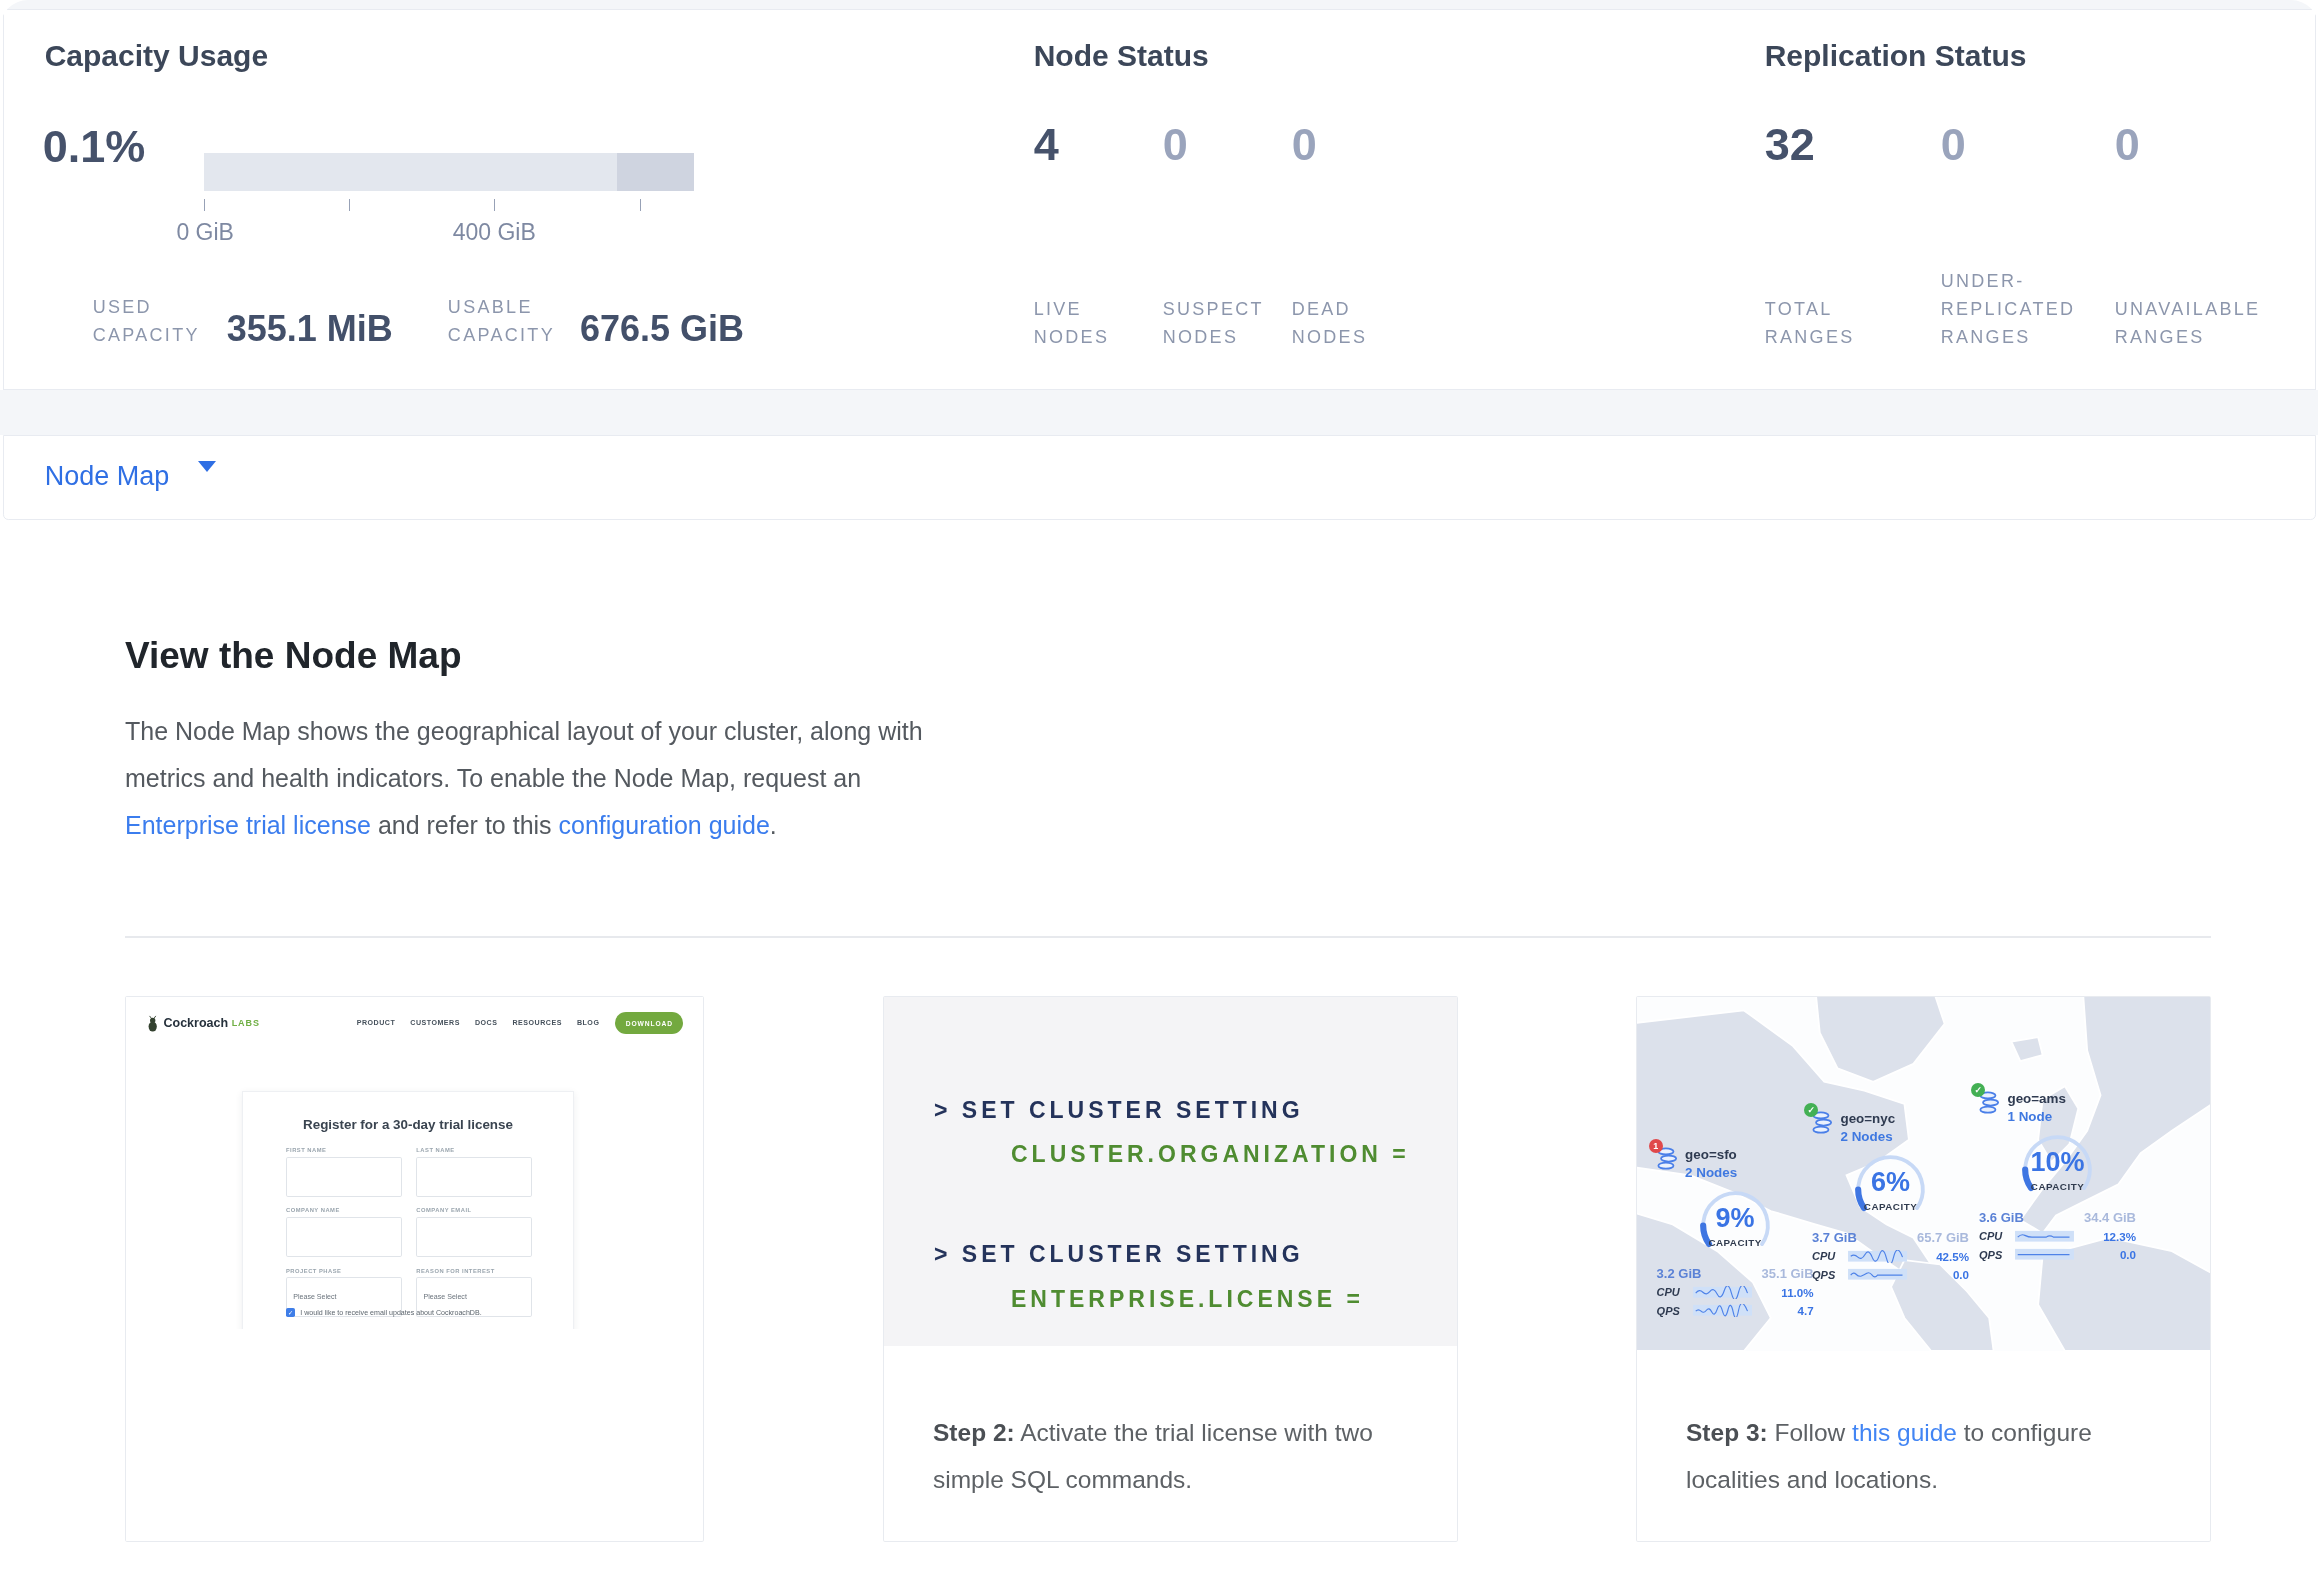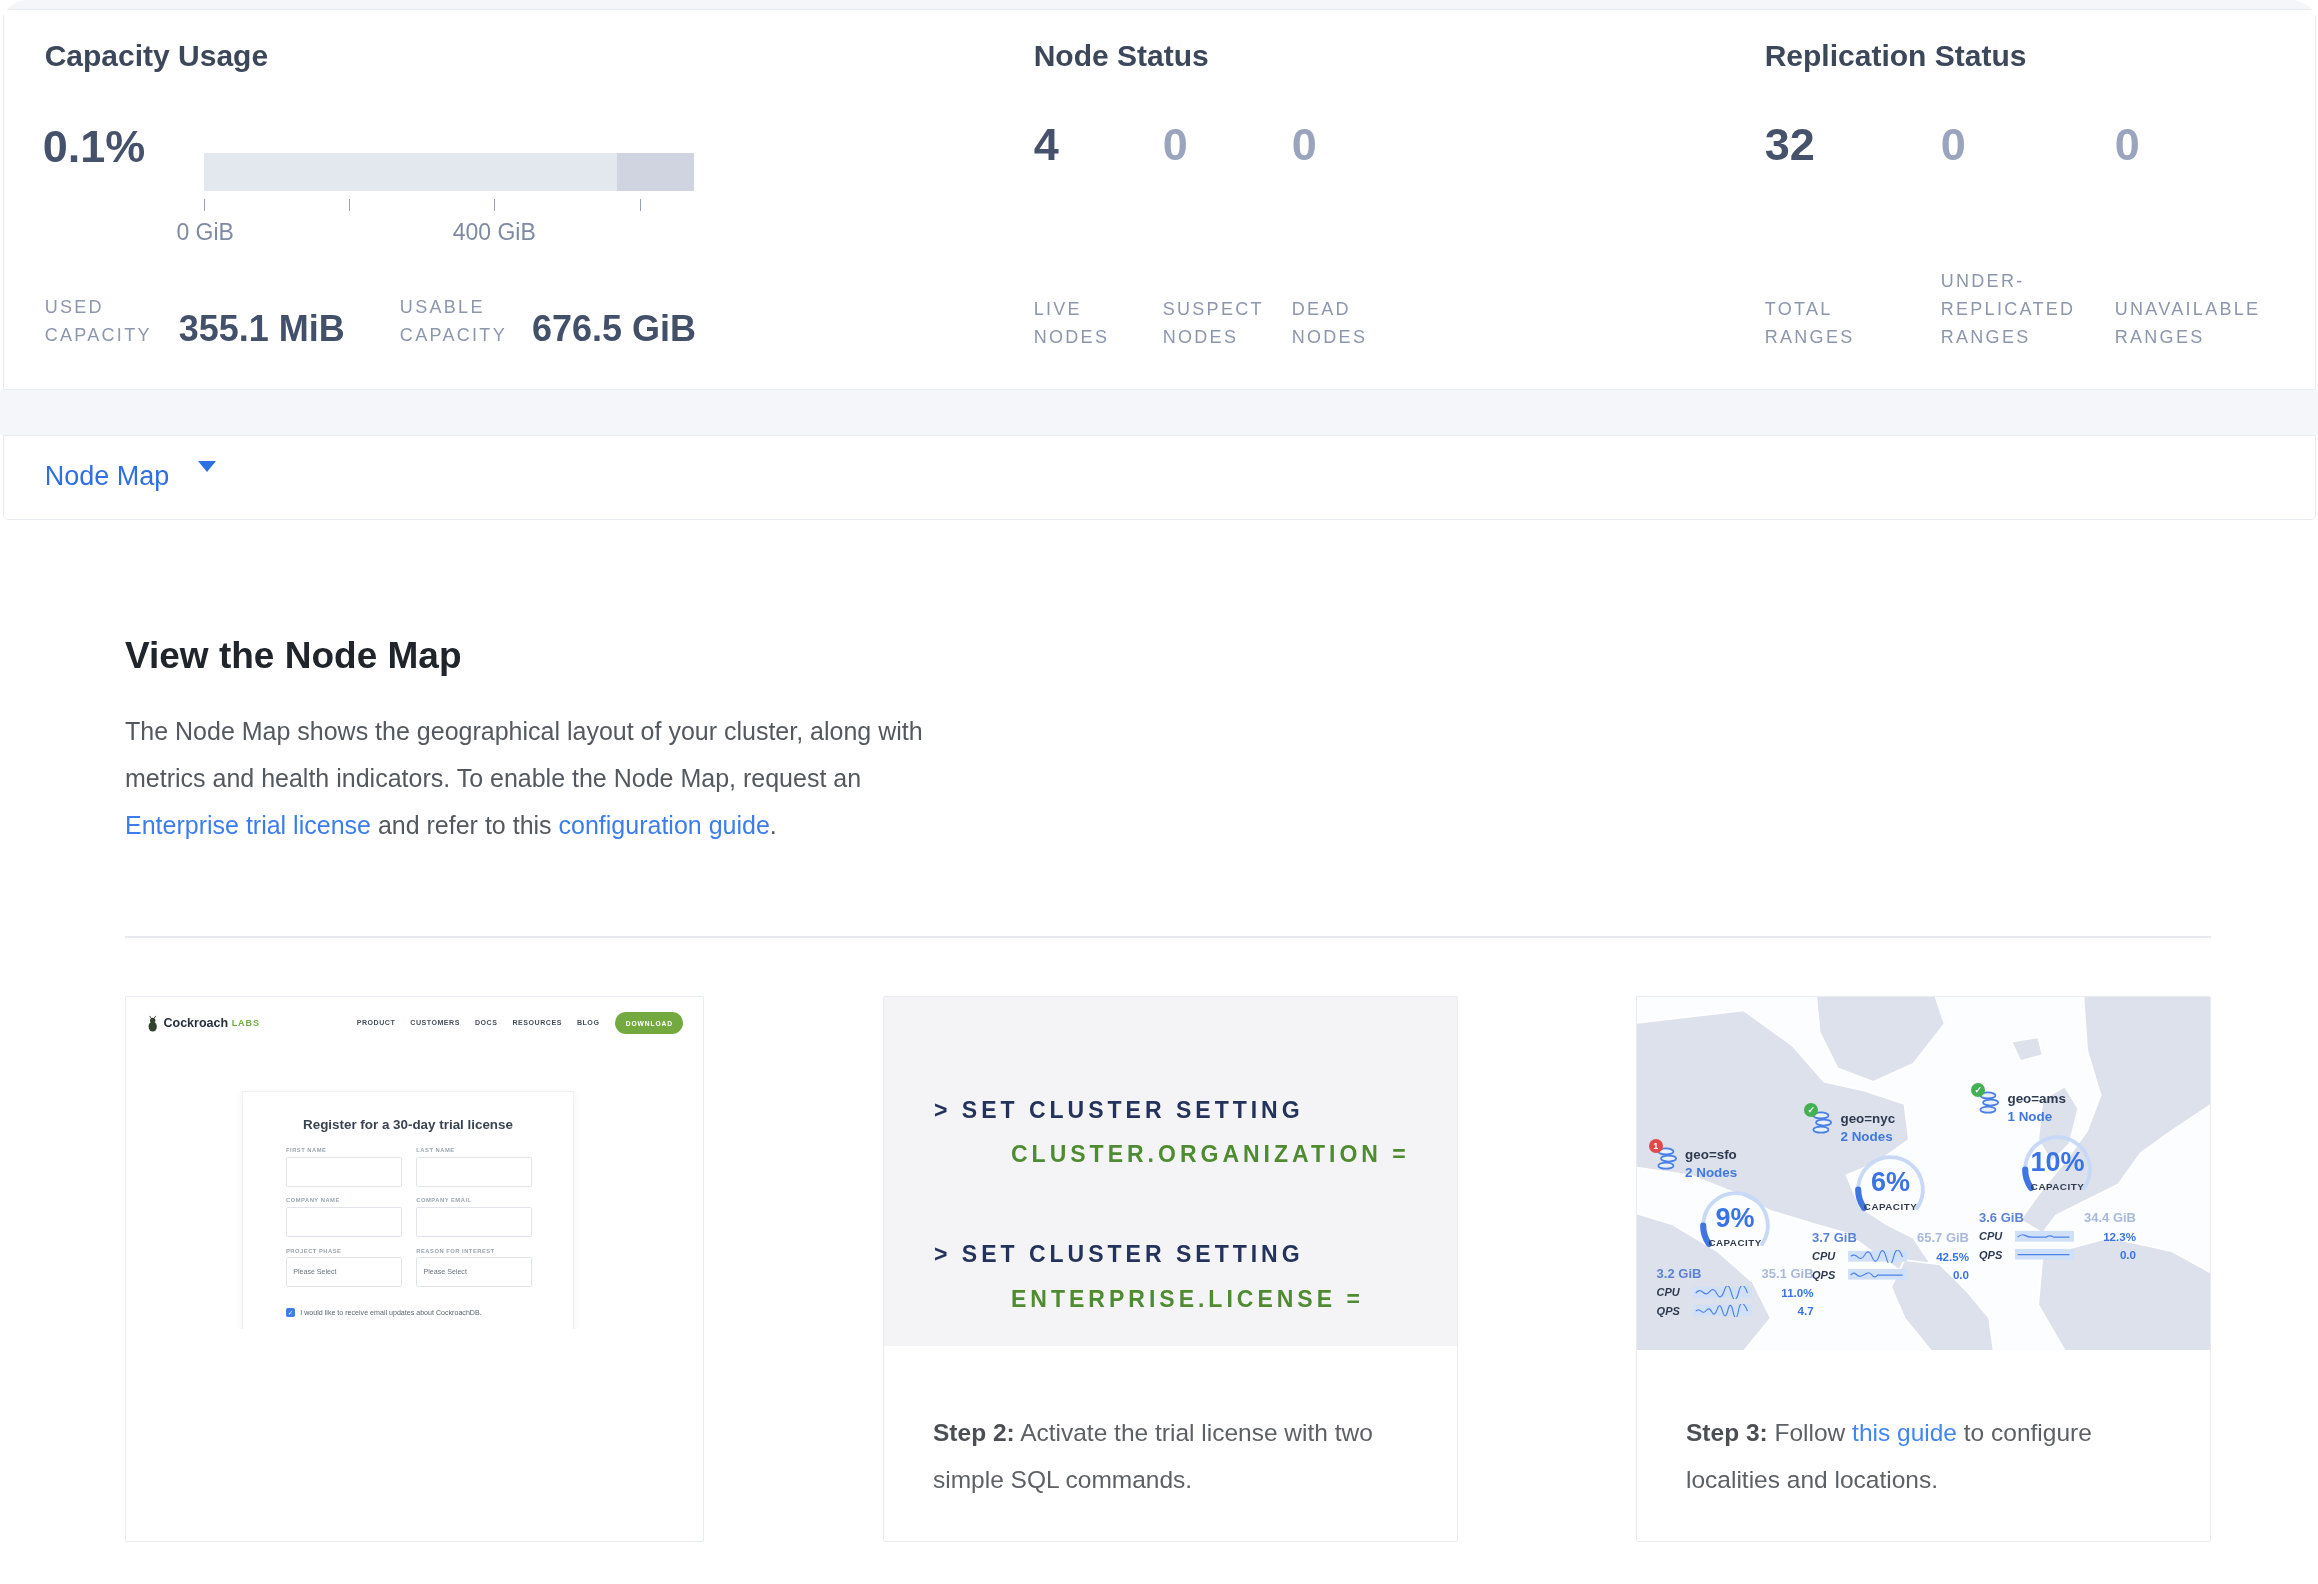--- a/index.html
+++ b/index.html
@@ -16,21 +16,21 @@
   .bignum.dim { color: #9aa4bc; }
   .caps { font-size: 18px; letter-spacing: 2.3px; color: #8c96ac; line-height: 28px; font-weight: 400; }
   .statval { font-size: 36px; font-weight: 700; color: #43506a; line-height: 1; }
 
   .cap-pct { position: absolute; left: 39px; top: 114px; }
   .cap-bar { position: absolute; left: 200px; top: 143px; width: 490px; height: 38px; background: #e3e7ee; }
   .cap-bar .spare { position: absolute; right: 0; top: 0; height: 100%; width: 77px; background: #cfd4e0; }
   .tick { position: absolute; top: 189px; width: 1.8px; height: 11.6px; background: #97a1b6; }
   .tick-label { position: absolute; top: 209px; font-size: 23px; color: #7e89a2; width: 143px; text-align: center; }
   .cap-metrics { position: absolute; left: 41px; top: 283px; display: flex; align-items: flex-end; }
-  .cap-metrics .lbl { padding-bottom: 1.8px; }
+  .cap-metrics .lbl { padding-bottom: 1.8px; margin-left: 48px; }
   .cap-metrics .statval { margin-left: 27px; padding-bottom: 3.6px; }
   .cap-metrics .statval.second { margin-left: 25px; }
   .cap-metrics .lbl.second { margin-left: 55px; }
 
   .num-row { position: absolute; top: 112px; display: flex; }
   .lab-row { position: absolute; display: flex; align-items: flex-end; }
   .ncol { width: 129px; }
   .rcol1 { width: 176px; } .rcol2 { width: 174px; } .rcol3 { width: 178px; }
 
   
@@ -62,21 +62,21 @@
   .mini-brand { display: flex; align-items: center; }
   .mini-brand .nm { font-size: 12.5px; font-weight: 700; color: #26313c; margin-left: 4.5px; }
   .mini-brand .sfx { font-size: 9px; font-weight: 700; color: #6fae43; letter-spacing: 0.9px; margin-left: 3.6px; }
   .mini-nav { margin-left: auto; display: flex; align-items: center; gap: 15px; }
   .mini-nav .it { font-size: 7.1px; font-weight: 700; letter-spacing: 0.5px; color: #46515c; }
   .mini-dl { margin-left: 16px; width: 68px; height: 22px; border-radius: 11.6px; background: #73a93f; color: #fff; font-size: 6.7px; font-weight: 700; letter-spacing: 0.9px; display: flex; align-items: center; justify-content: center; }
   .mini-form { position: absolute; left: 116px; top: 94px; width: 332px; height: 326px; background: #fff; border: 0.9px solid #eef0f3; box-shadow: 0 1.8px 7.1px rgba(40,50,60,.08); }
   .mini-form .ttl { margin-top: 25px; text-align: center; font-size: 13.4px; font-weight: 600; color: #3a4450; }
   .mf-grid { position: absolute; left: 43px; top: 55px; width: 246px; display: grid; grid-template-columns: 116px 116px; column-gap: 14.3px; row-gap: 10.7px; }
   .mf-field .fl { font-size: 5.8px; font-weight: 700; letter-spacing: 0.5px; color: #9aa5ae; margin-bottom: 3.6px; }
-  .mf-field .fi { height: 30px; border: 0.9px solid #e0e4e9; border-radius: 1.8px; background: #fff; font-size: 7.1px; color: #6a737c; display: flex; align-items: center; padding-left: 6.2px; }
+  .mf-field .fi { height: 40px; border: 0.9px solid #e0e4e9; border-radius: 1.8px; background: #fff; font-size: 7.1px; color: #6a737c; display: flex; align-items: center; padding-left: 6.2px; }
   .mf-check { position: absolute; left: 43px; display: flex; align-items: center; font-size: 7.1px; color: #5c656d; }
   .mf-check .box { width: 9px; height: 9px; border-radius: 1.8px; margin-right: 5.3px; flex: none; display: flex; align-items: center; justify-content: center; }
   .mf-check .box.on { background: #3f7ee8; color: #fff; font-size: 6.2px; }
 
   
   .sqlbox { position: absolute; left: 0; top: 0; right: 0; height: 349px; background: #f4f4f6; }
   .sql-line { position: absolute; left: 50px; font-size: 23px; font-weight: 700; letter-spacing: 4px; color: #24335b; }
   .sql-line .val-ind { margin-left: 77px; }
   .sql-green { color: #4f8c31; }
 

